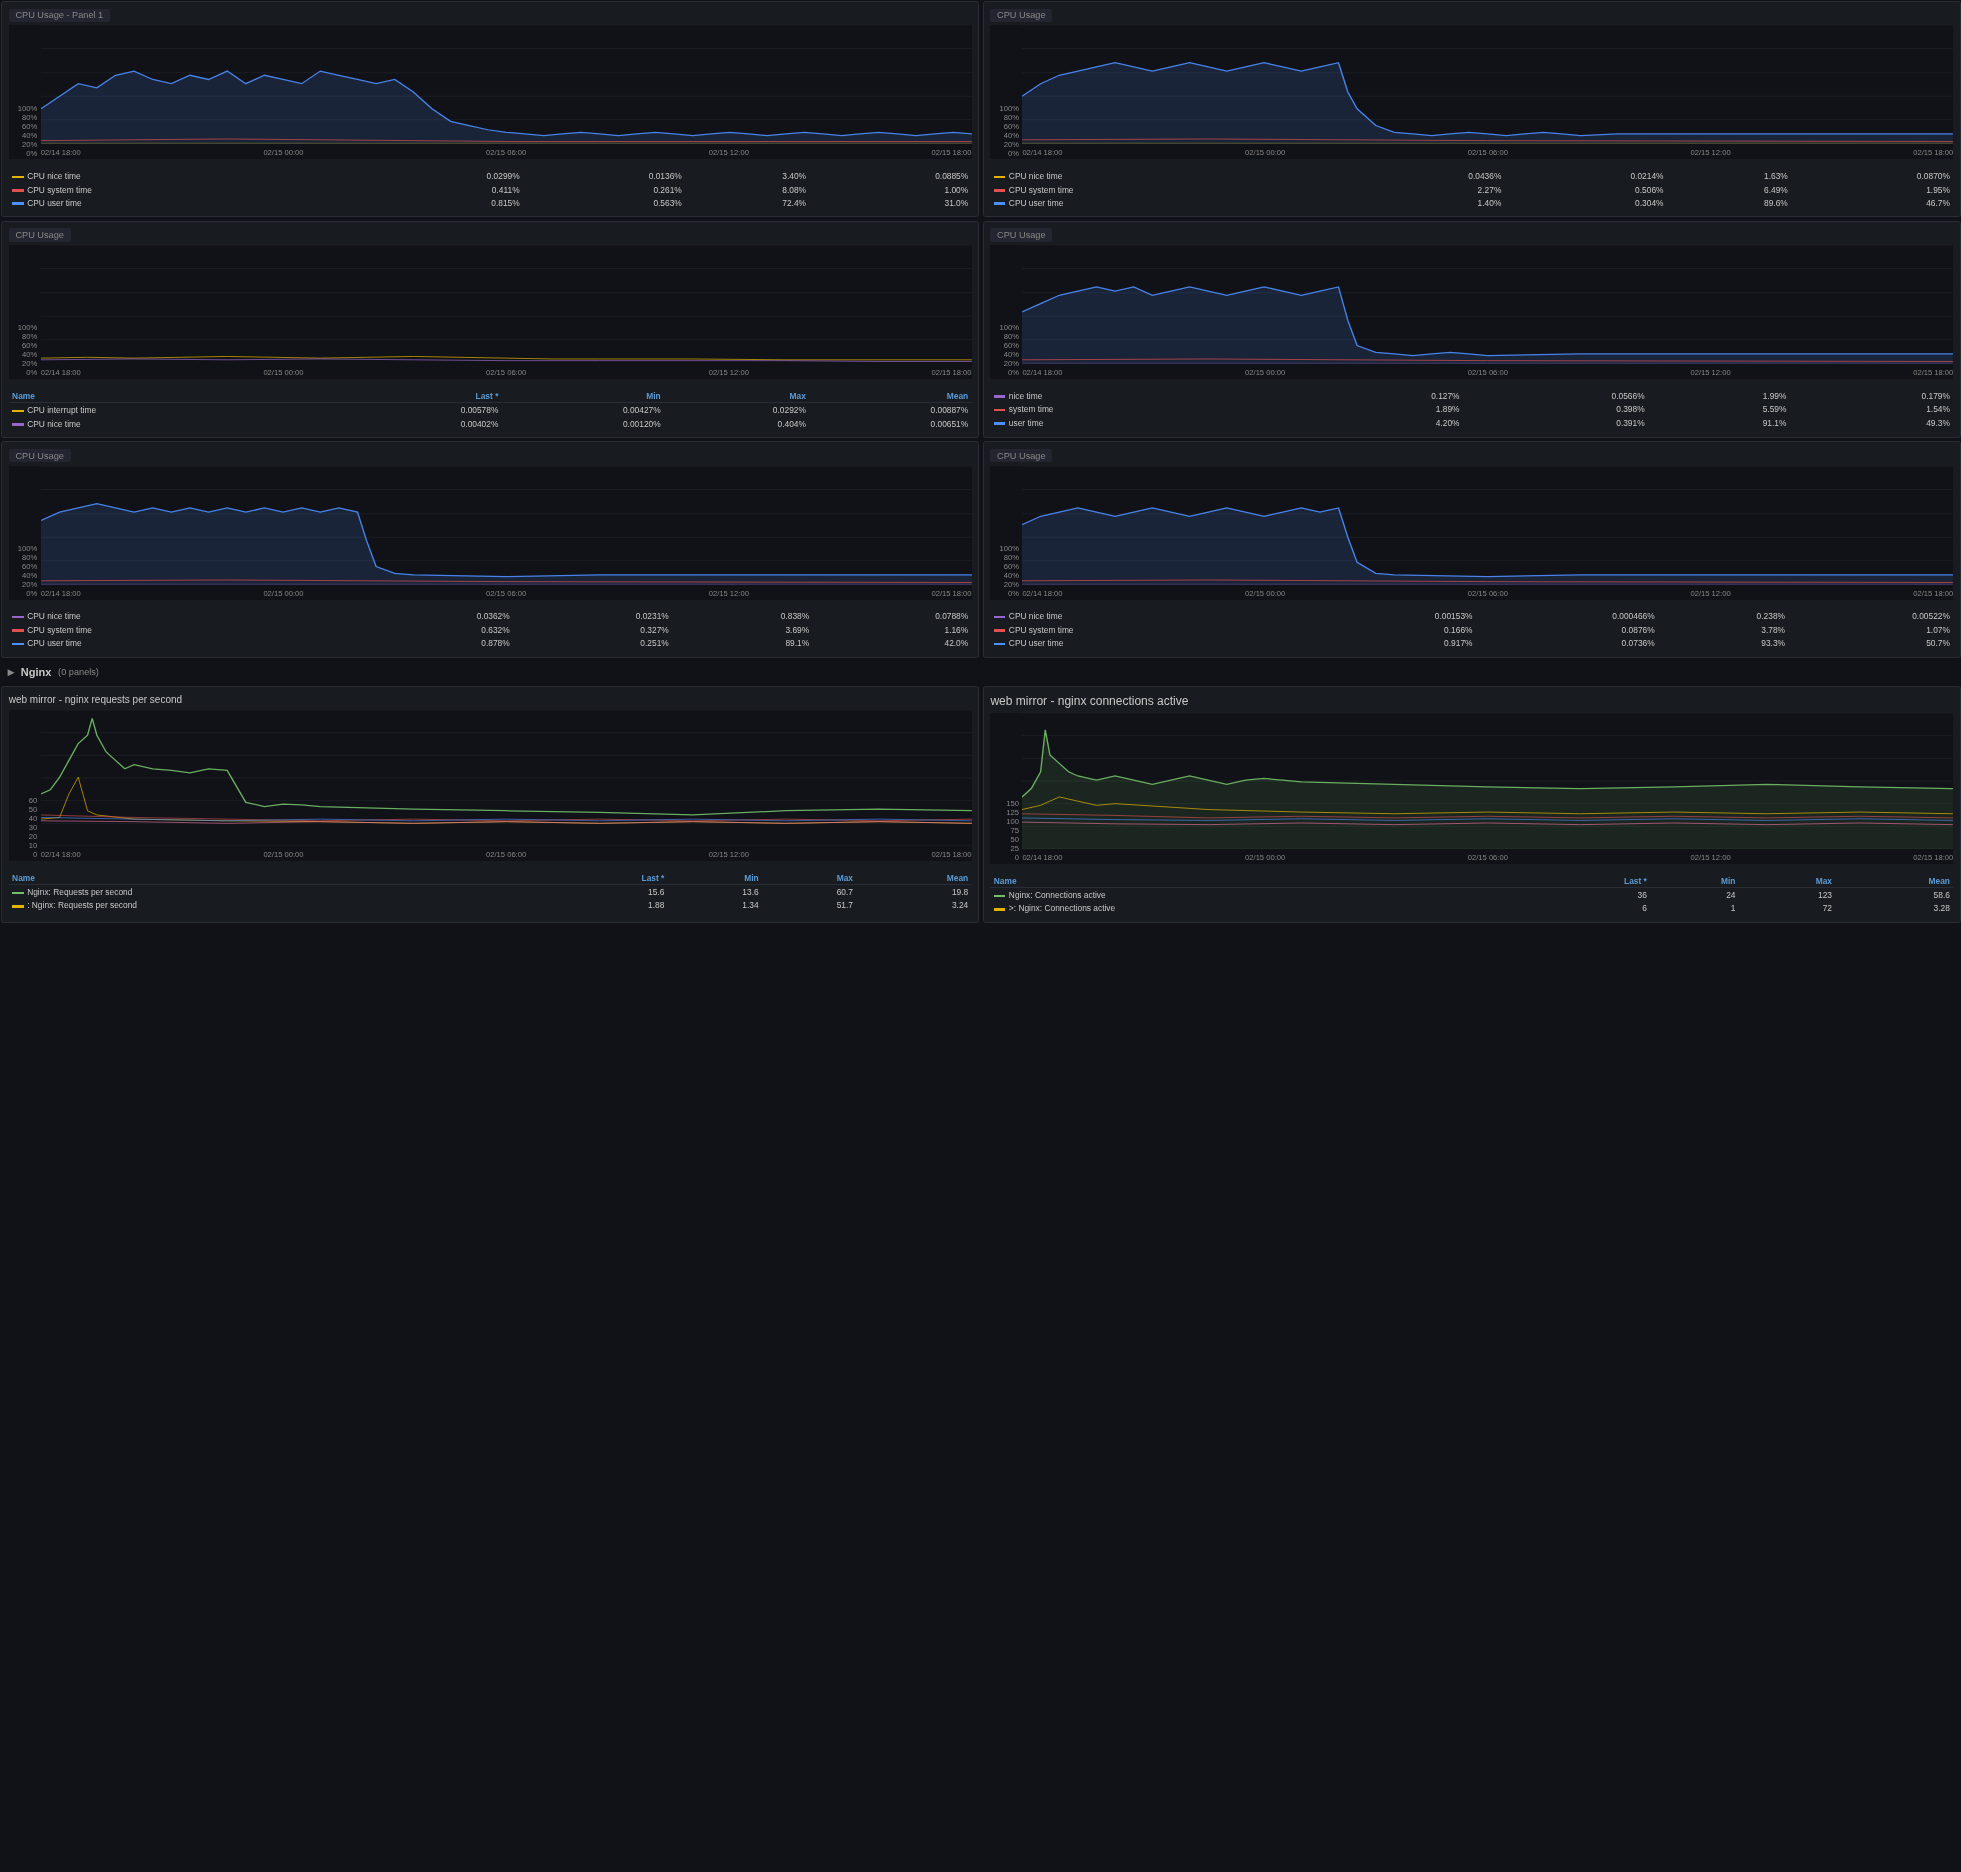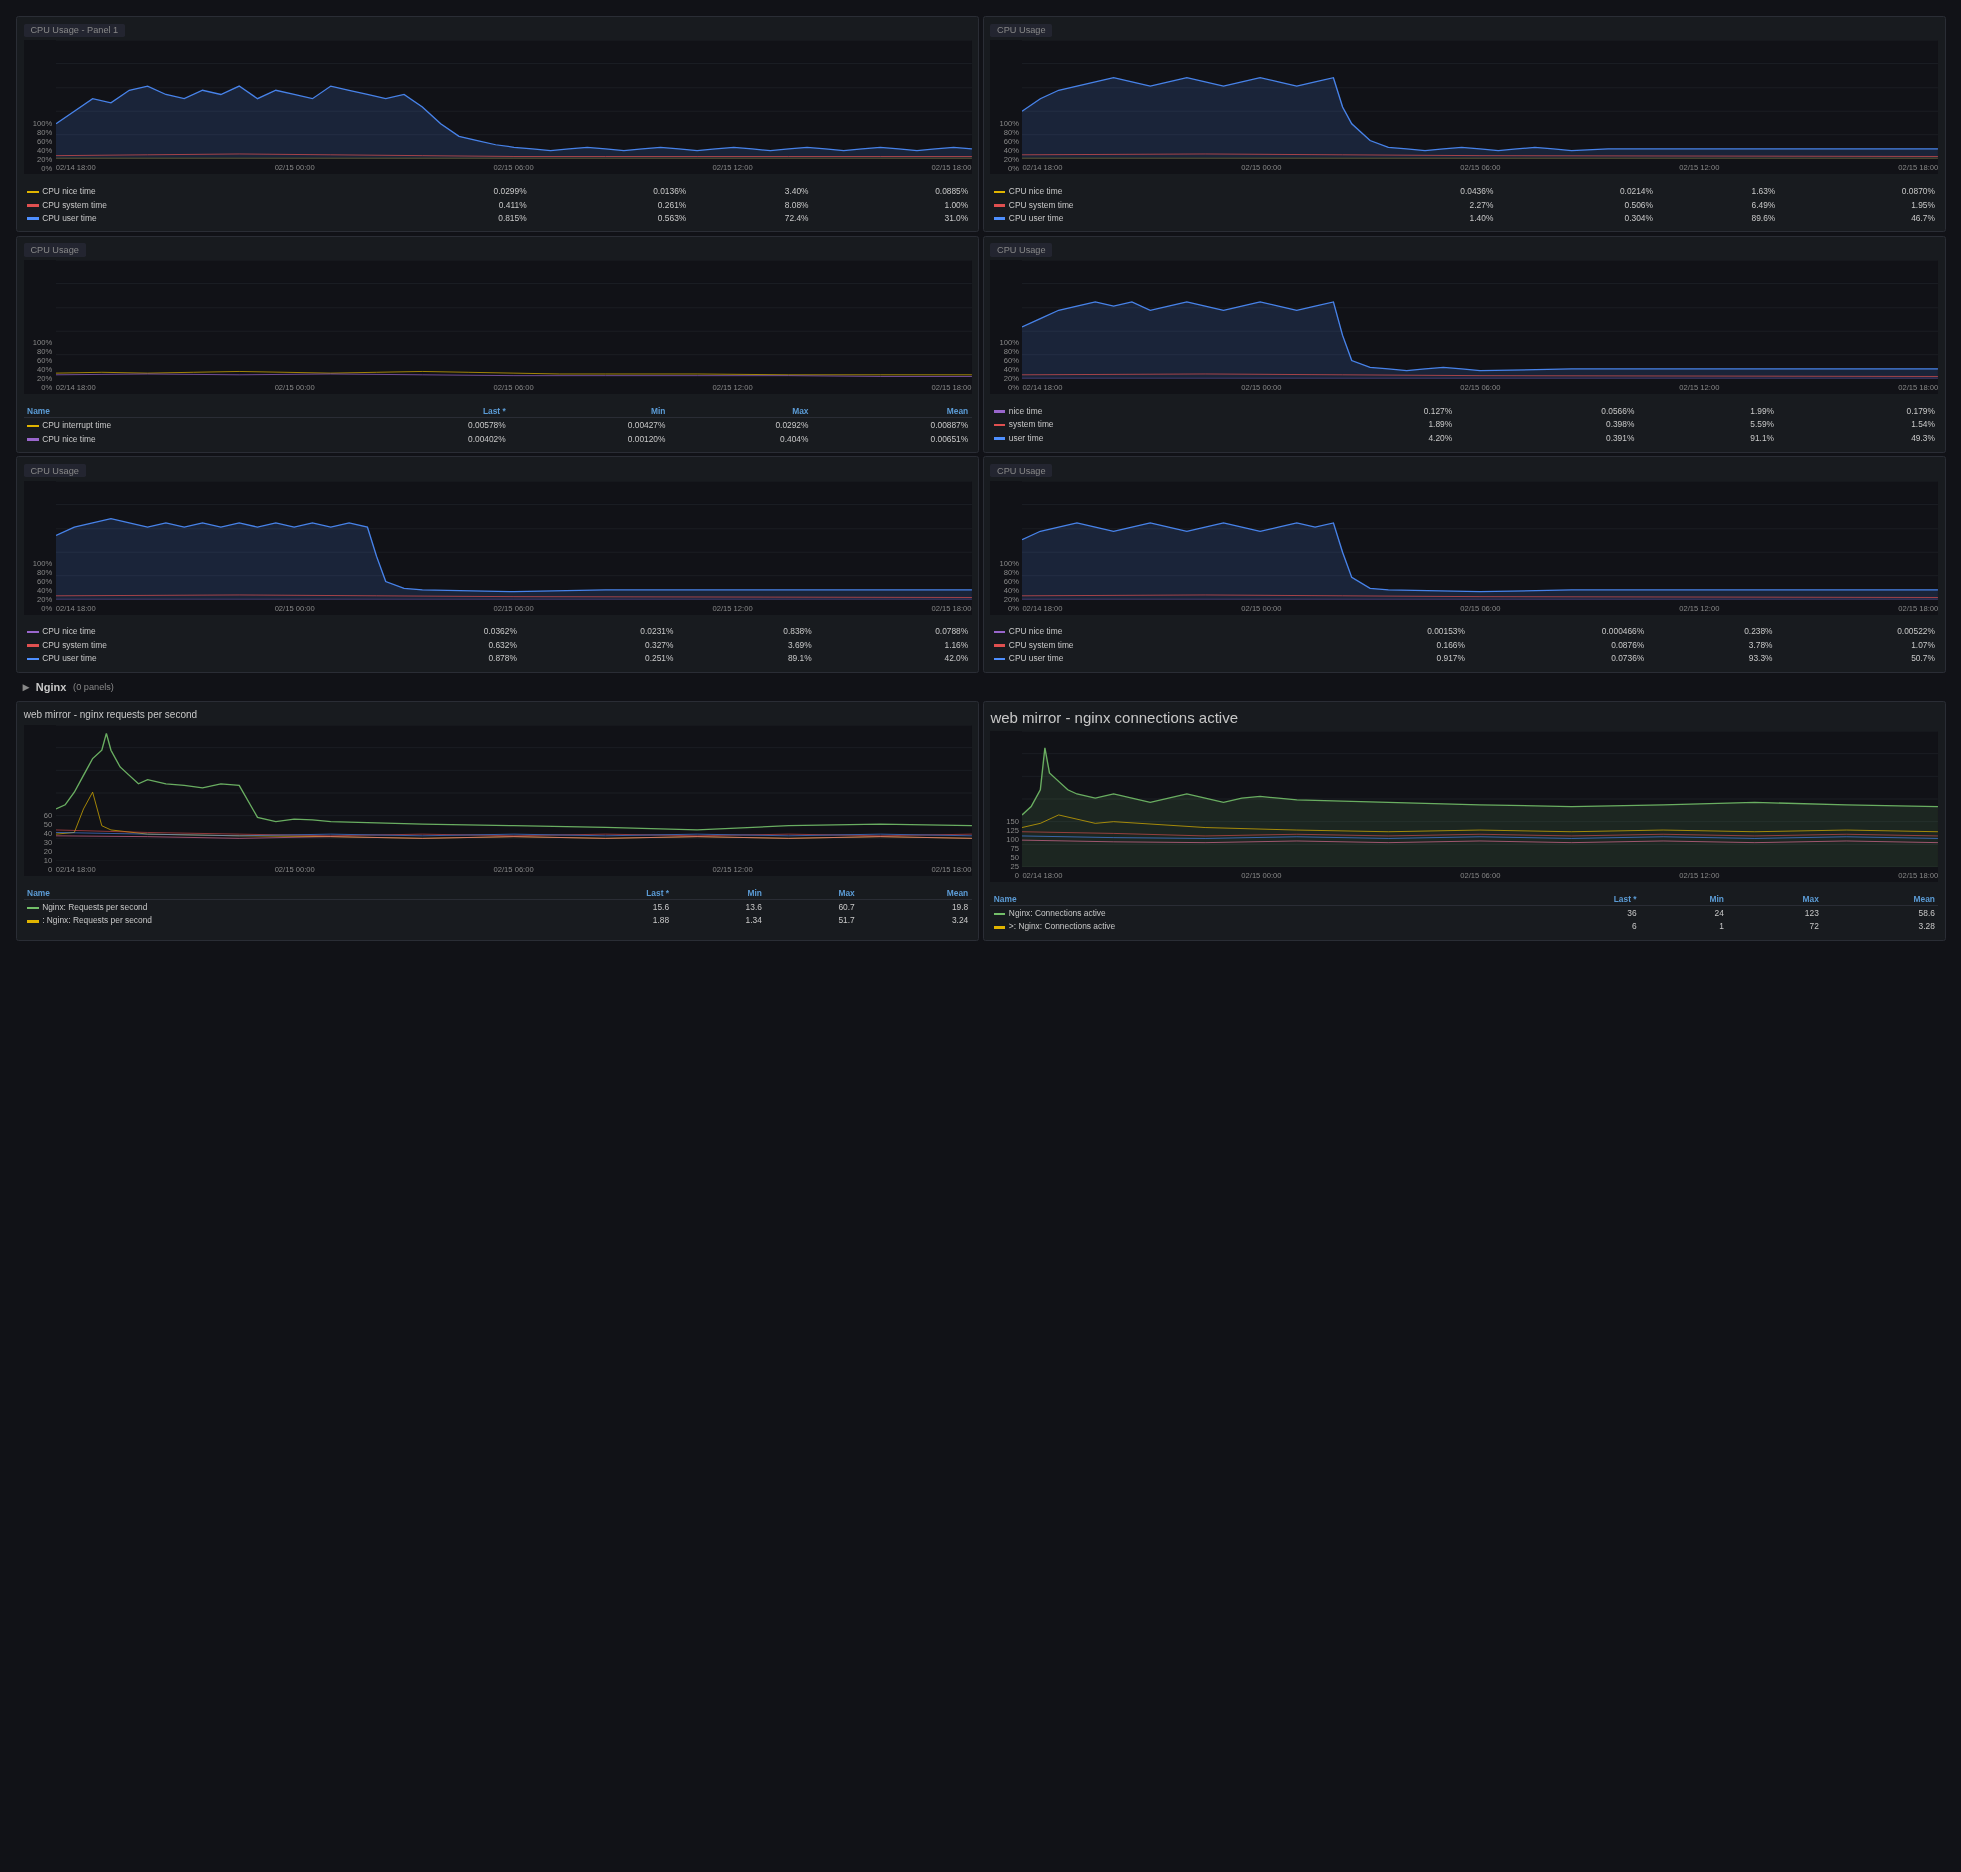--- a/index.html
+++ b/index.html
@@ -8,21 +8,21 @@
       color: #d0d0d0;
       font-family: 'Helvetica Neue', Arial, sans-serif;
       font-size: 9.2px;
       width: 1962px;
       min-height: 1873px;
     }
     .dashboard {
       display: grid;
       grid-template-columns: 1fr 1fr;
       gap: 3.4px;
-      padding: 16px;
+      padding: 1px;
     }
     .panel {
       background: #181b1f;
       border: 0.8px solid #2a2d35;
       border-radius: 2.5px;
       padding: 6.7px;
       position: relative;
     }
     .panel-title {
       font-size: 10px;
@@ -578,21 +578,21 @@
           <td class="num">1.88</td>
           <td class="num">1.34</td>
           <td class="num">51.7</td>
           <td class="num">3.24</td>
         </tr>
       </tbody>
     </table>
   </div>
 
   <div class="panel">
-    <div class="panel-title" style="font-size:15px;color:#c8c8c8;background:transparent;padding:0;margin-bottom:5px;">web mirror - nginx connections active</div>
+    <div class="panel-title" style="font-size:12px;color:#c8c8c8;background:transparent;padding:0;margin-bottom:5px;">web mirror - nginx connections active</div>
     <div class="chart-area" style="height:151px;">
       <div class="y-axis-labels">
         <span class="y-label">150</span>
         <span class="y-label">125</span>
         <span class="y-label">100</span>
         <span class="y-label">75</span>
         <span class="y-label">50</span>
         <span class="y-label">25</span>
         <span class="y-label">0</span>
       </div>

